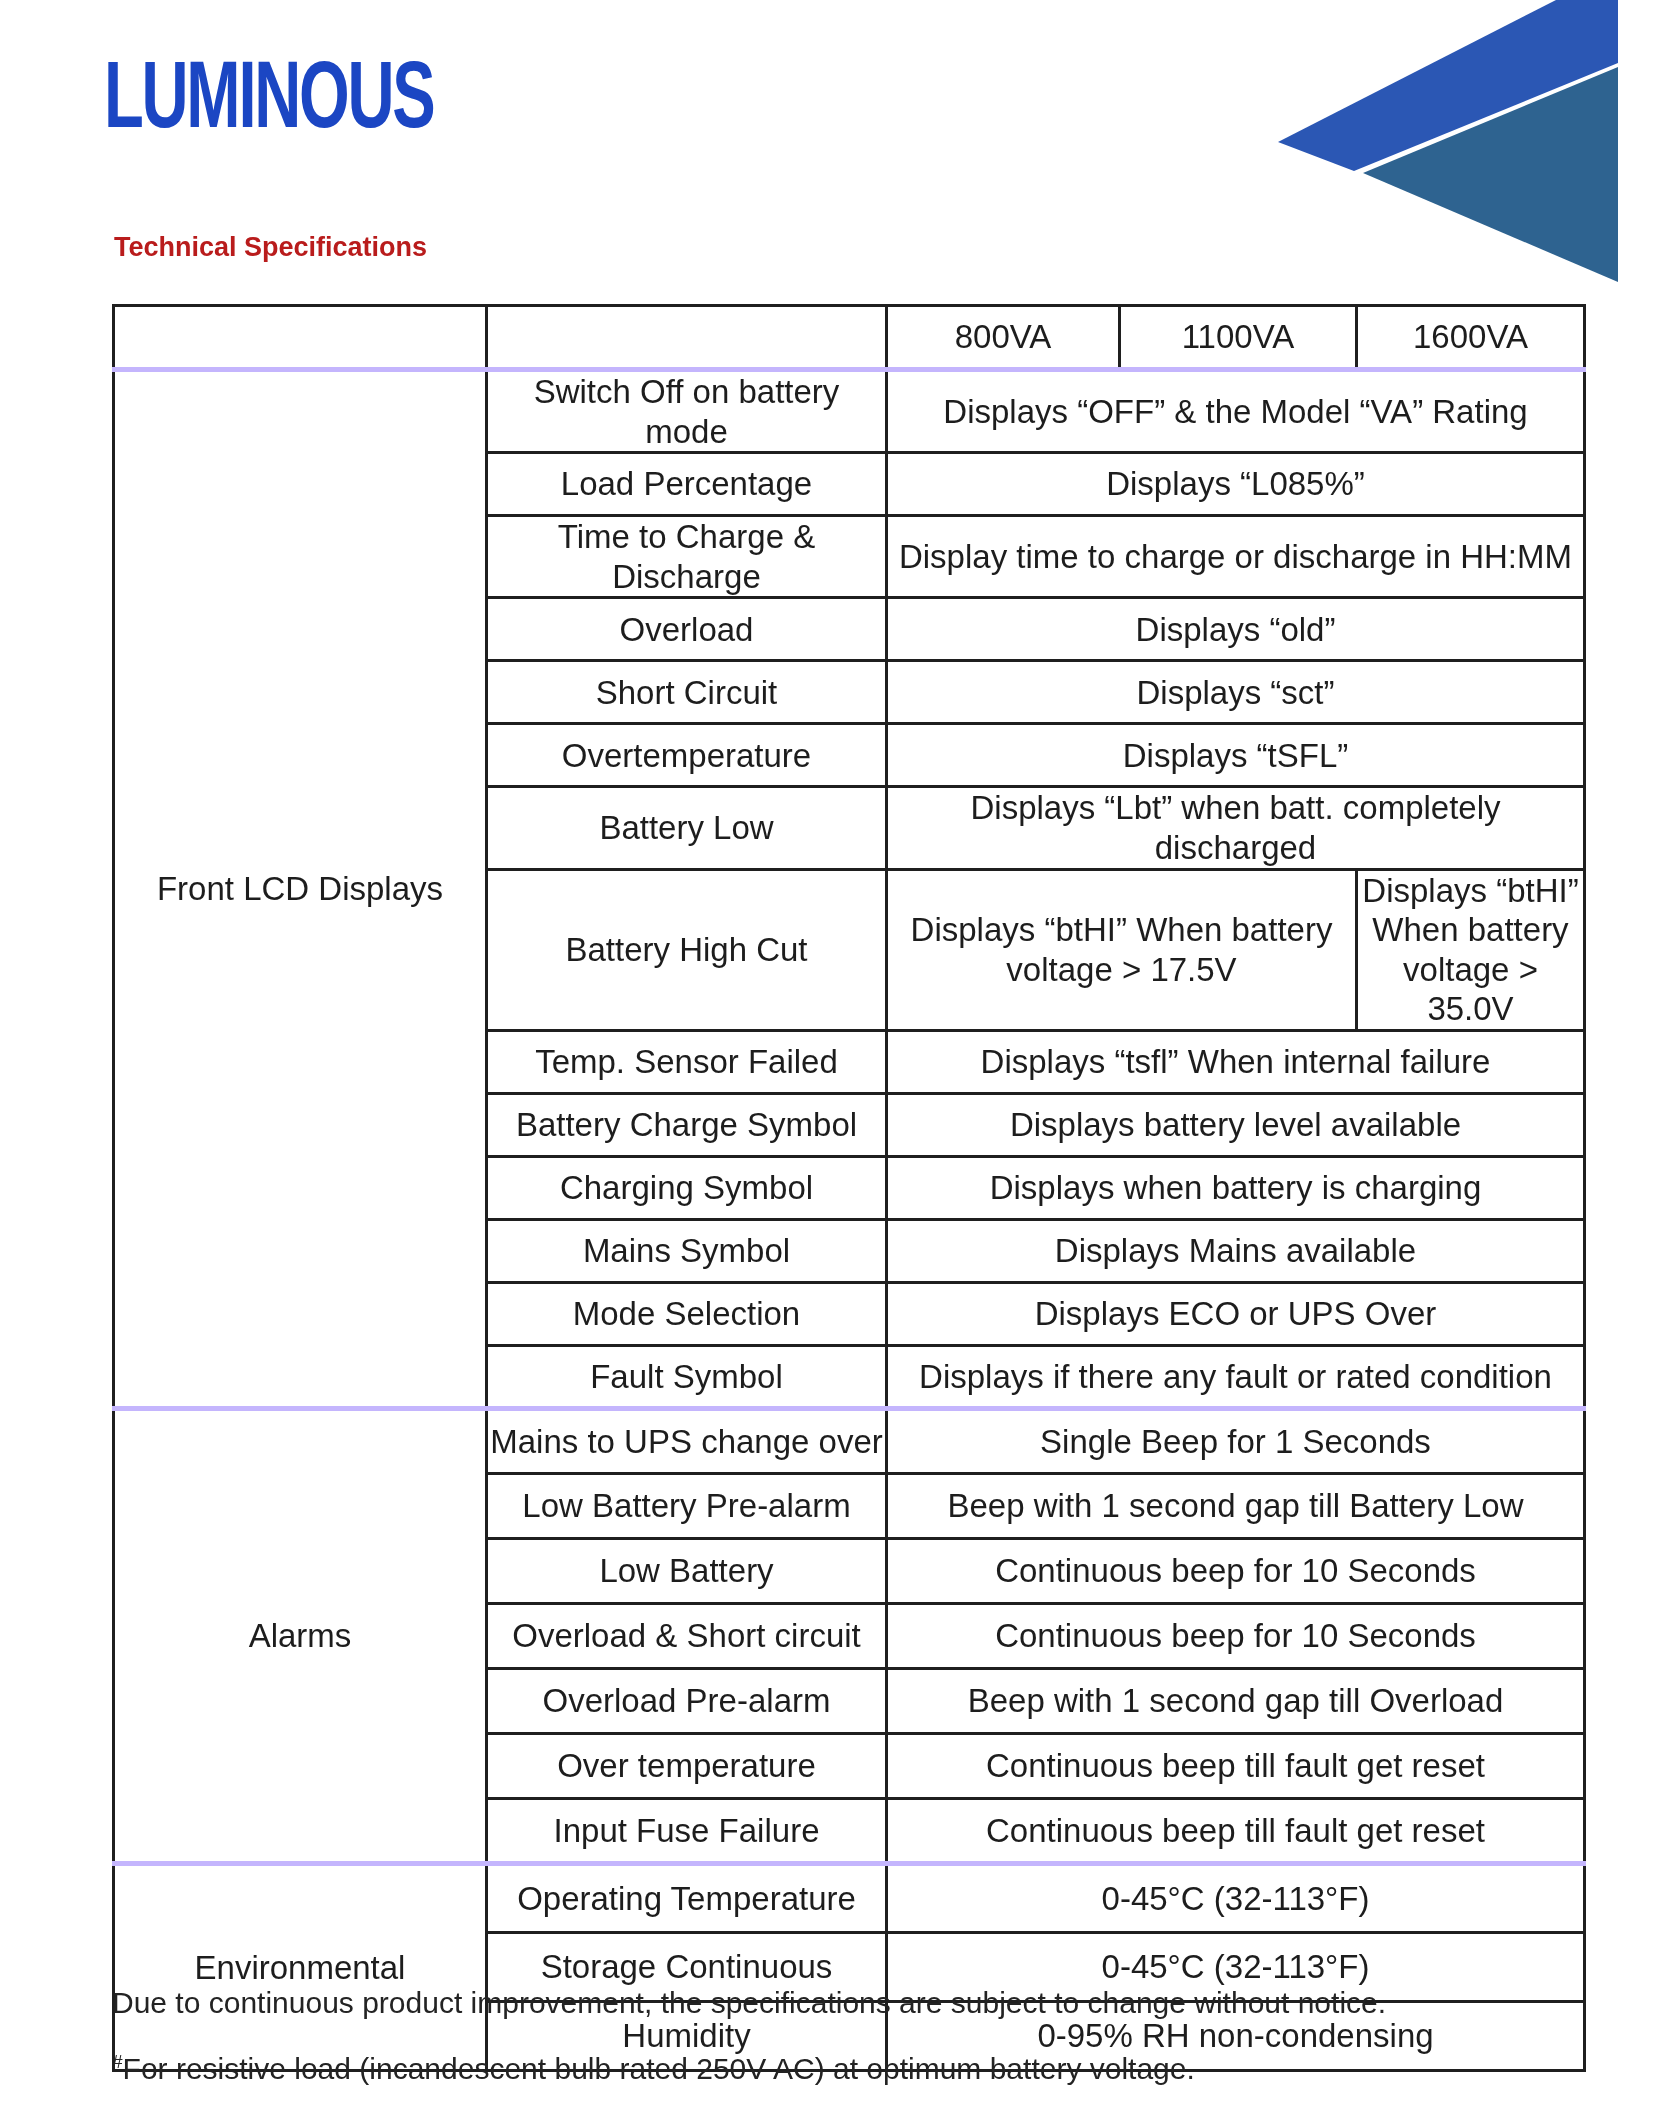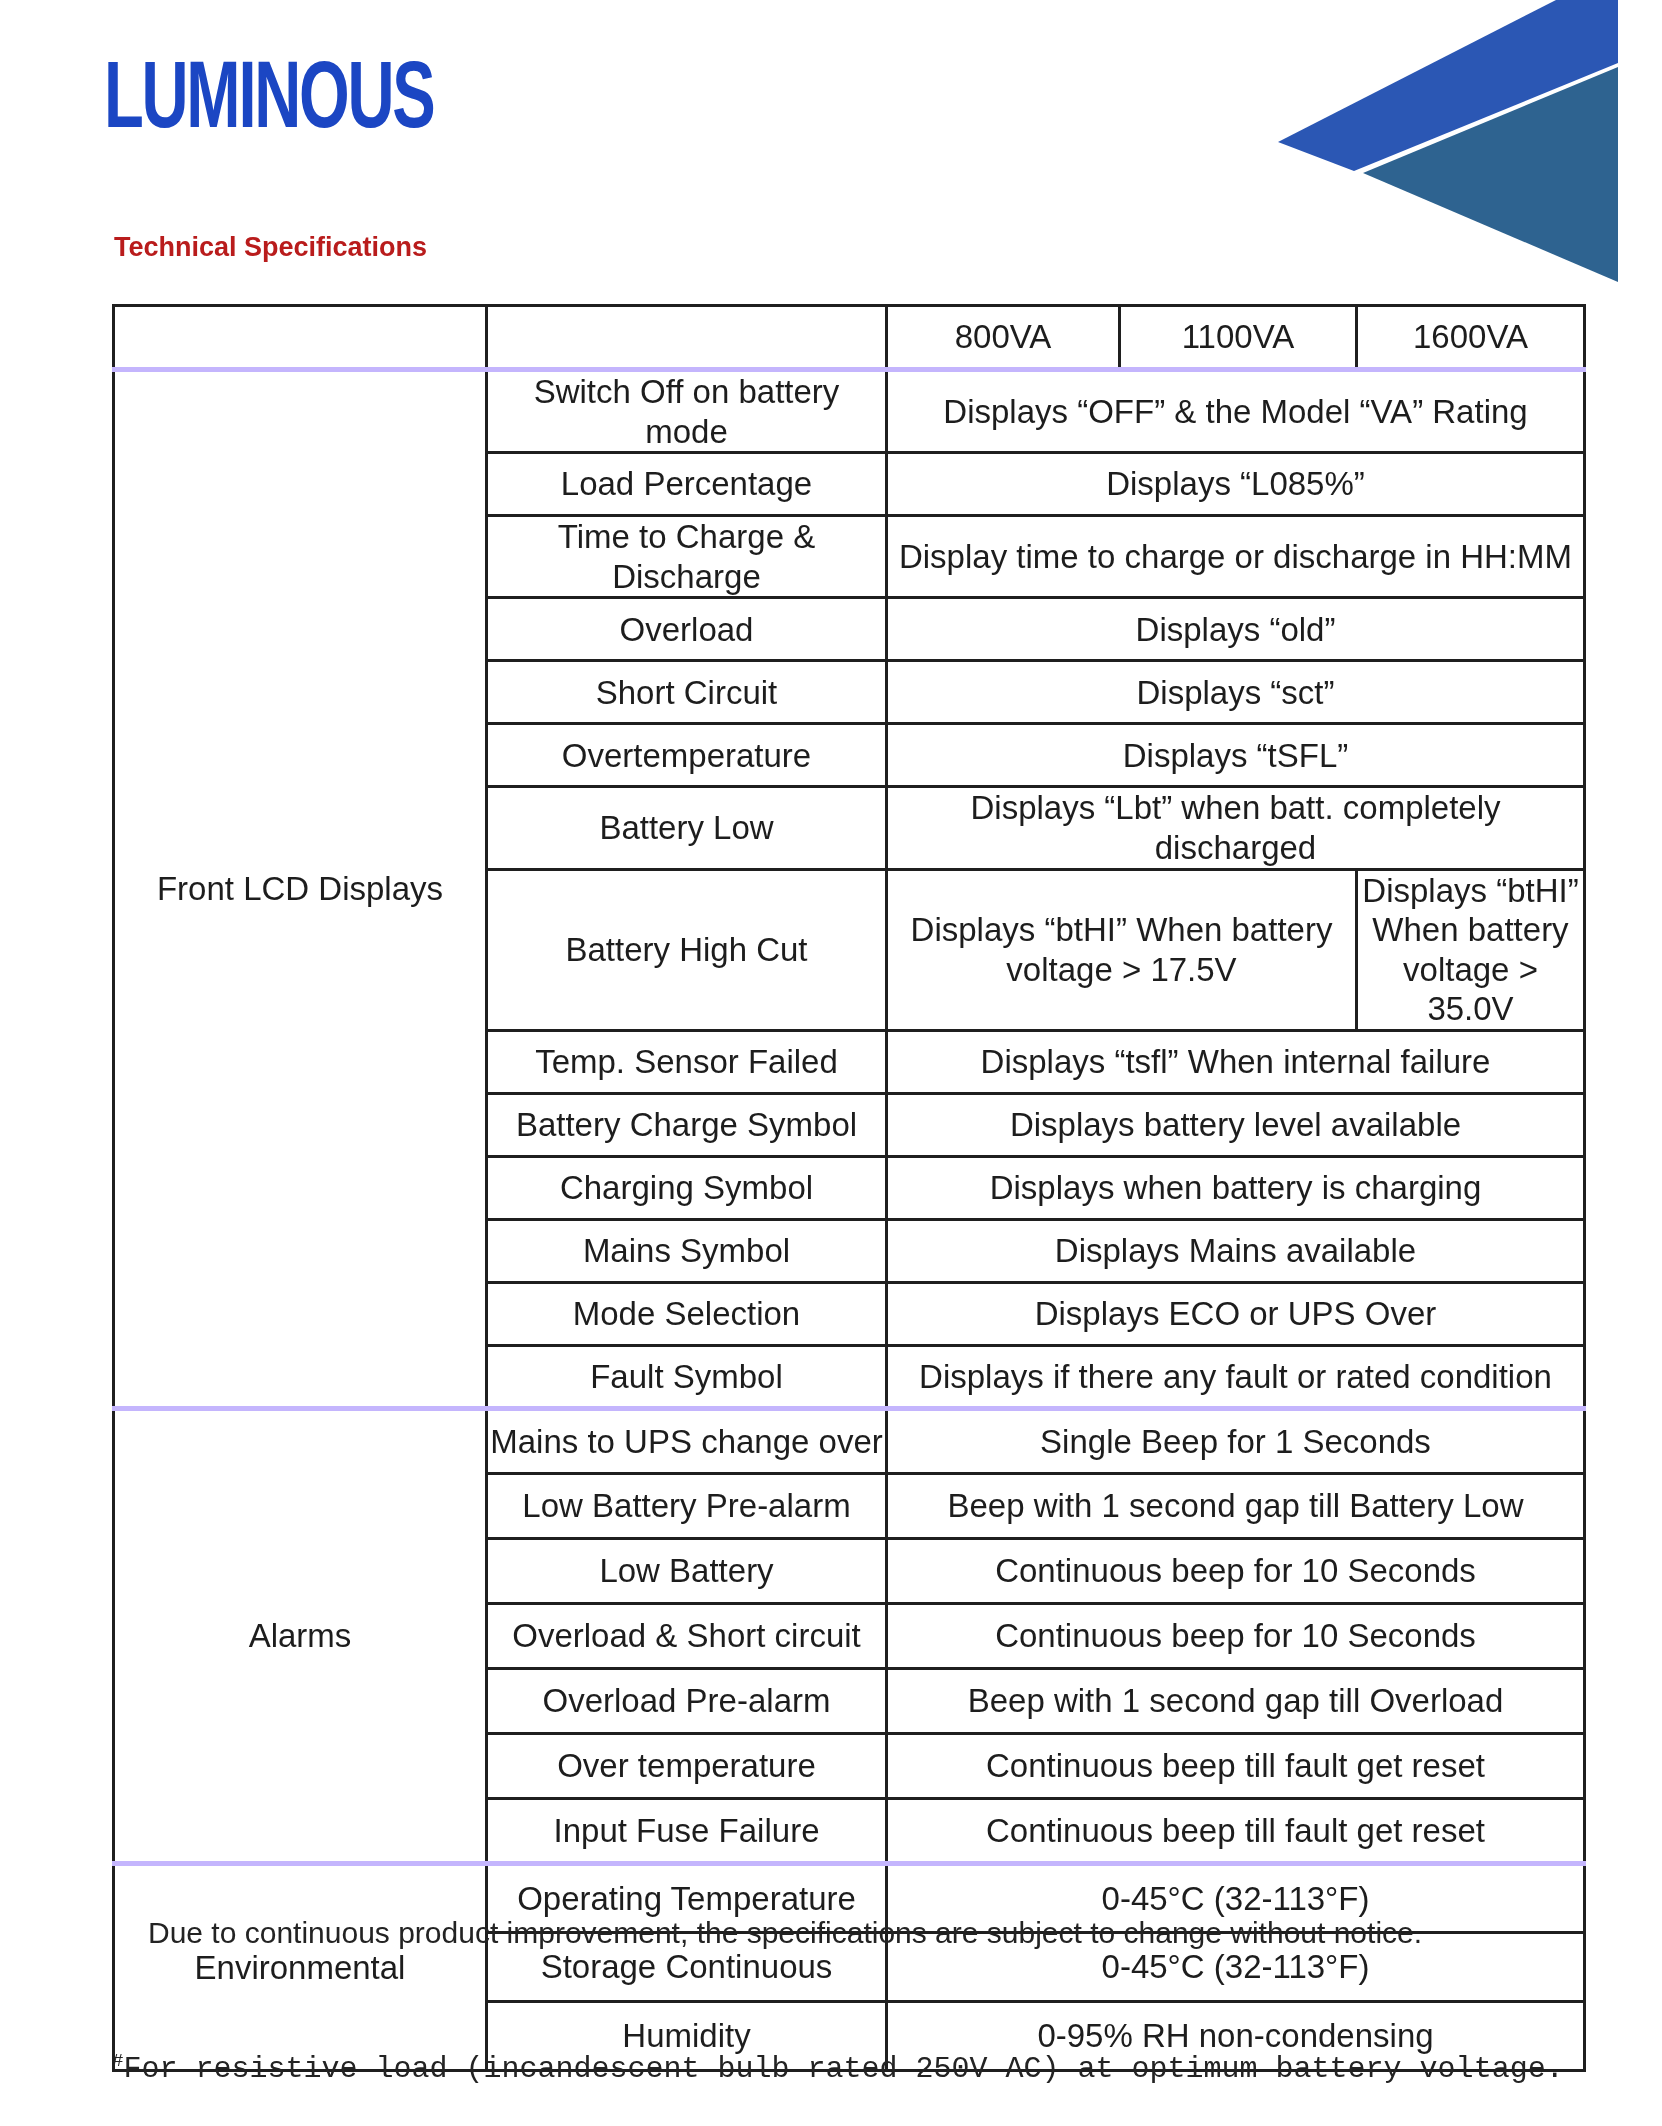--- a/index.html
+++ b/index.html
@@ -30,22 +30,22 @@
   tr.r-lcd { height:63px; }
   tr.r-tall { height:126px; }
   tr.r-alarm { height:65px; }
   tr.r-env { height:69px; }
   td.model-h { font-weight:bold; font-size:31px; }
   td.group { font-weight:bold; font-size:38px; line-height:1.3; padding:0 8px; }
   td.small { font-size:27px; line-height:1.3; }
 
   
   .footnote { position:absolute; left:112px; font-size:30px; color:#232323; white-space:nowrap; }
-  .fn-1 { top:1916px;margin-left:36px; }
-  .fn-2 { top:2052px;font-family:Liberation Mono, monospace; }
+  .fn-1 { top:1986px; }
+  .fn-2 { top:2052px; }
   .fn-2 sup { font-size:19px; vertical-align:super; line-height:0; }
 </style>
 </head>
 <body>
 
 <div class="page">
 
   <div class="logo" style="color: rgb(27, 70, 195);">LUMINOUS</div>
 
   <svg class="corner" viewBox="0 0 412 300" aria-hidden="true">

